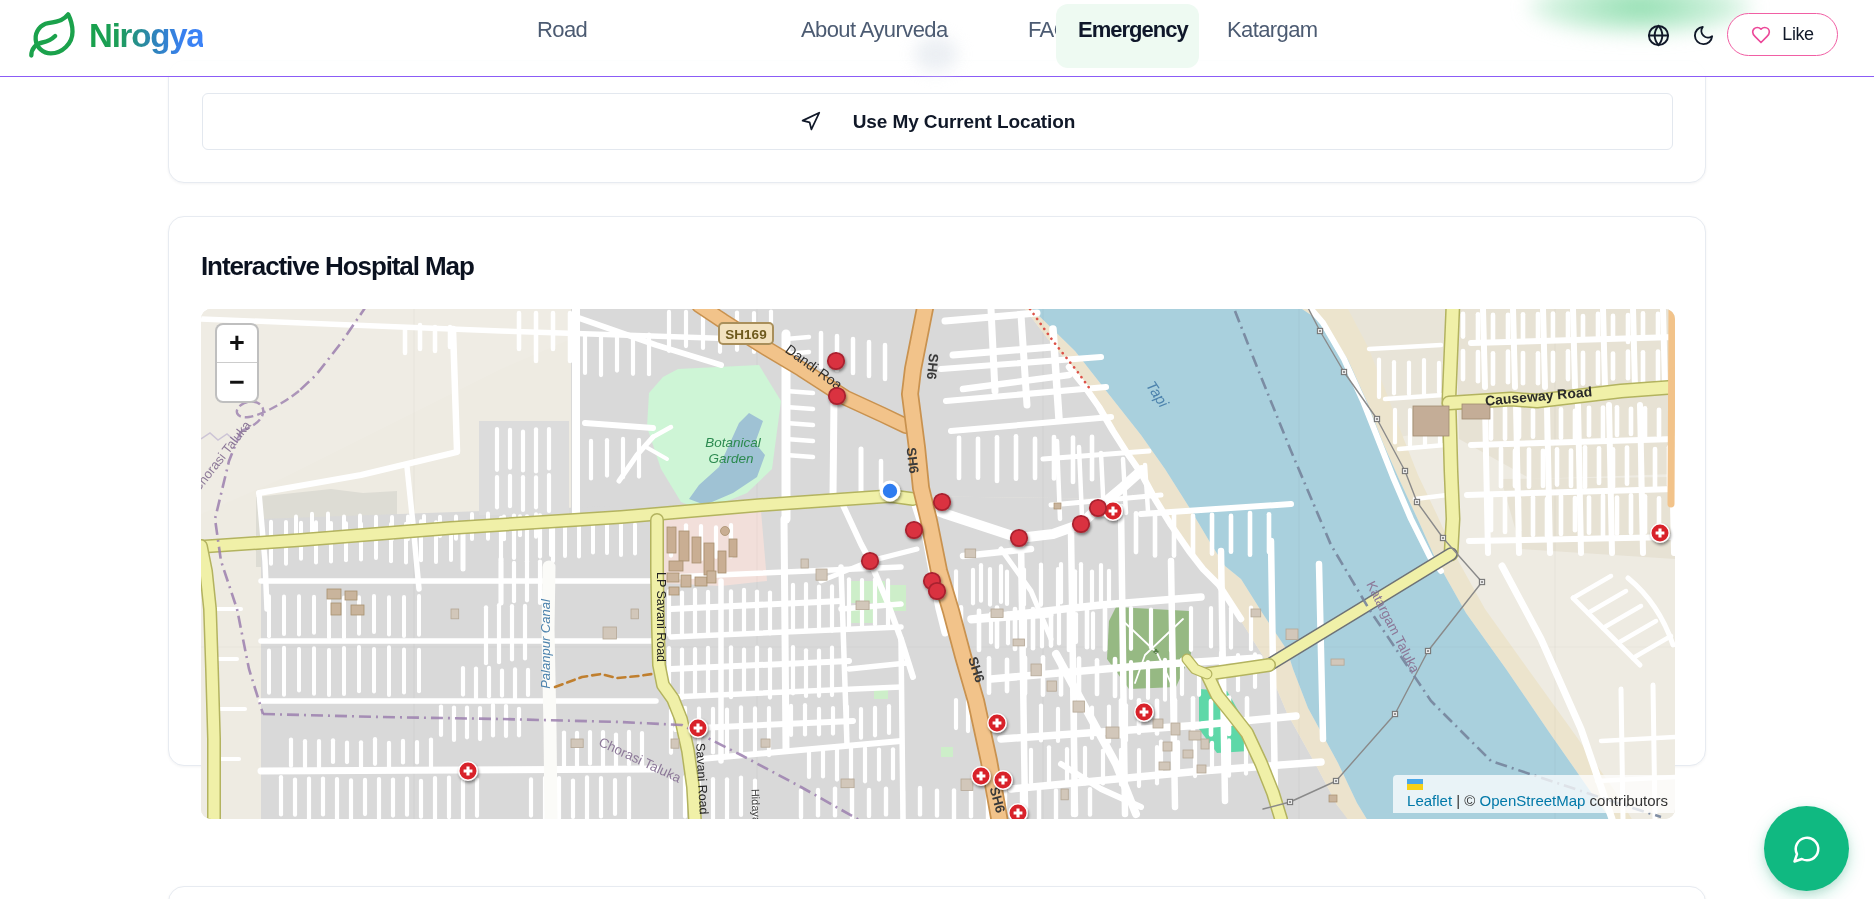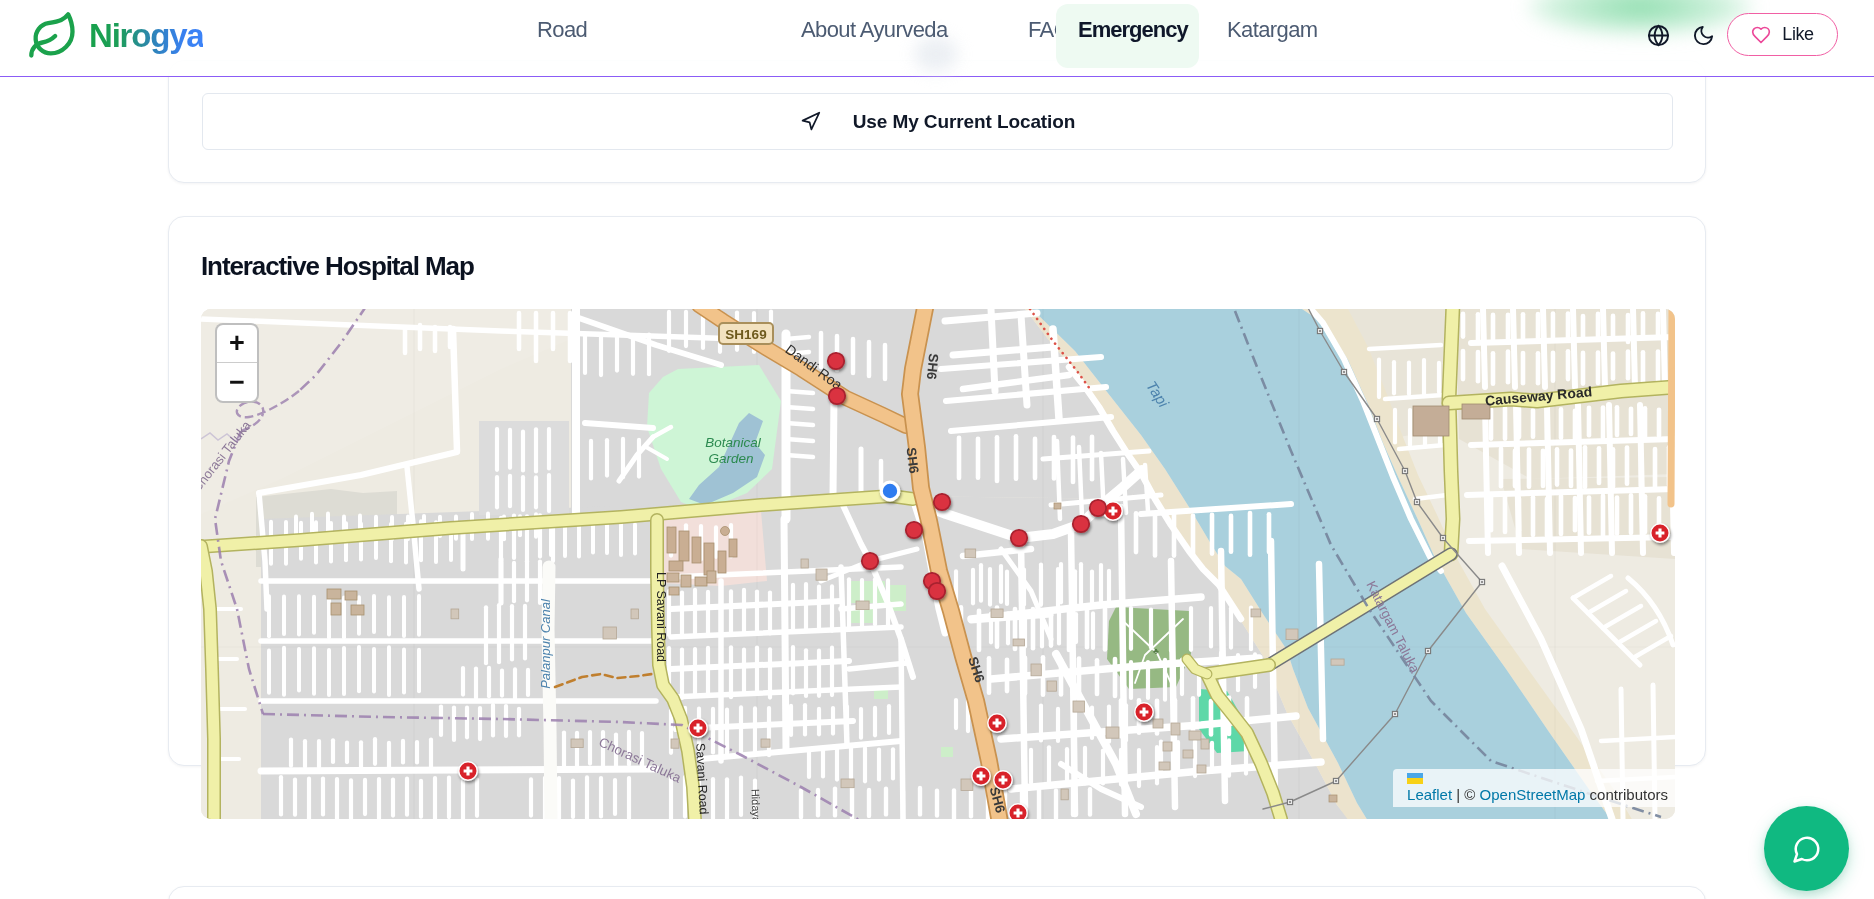--- a/index.html
+++ b/index.html
@@ -37,21 +37,21 @@
 
 #fab{position:absolute;left:1764px;top:806px;width:85px;height:85px;border-radius:50%;
 background:#10b981;display:flex;align-items:center;justify-content:center;
 box-shadow:0 6px 16px rgba(16,185,129,.25),0 3px 7px rgba(0,0,0,.08)}
 
 #zoomctl{position:absolute;left:14px;top:14px;width:44px;background:#fff;border:2px solid rgba(0,0,0,.25);
 border-radius:8px;z-index:5}
 #zoomctl div{width:40px;height:38px;display:flex;align-items:center;justify-content:center;
 font-size:27px;font-weight:700;color:#111;line-height:1}
 #zoomctl div:first-child{border-bottom:1px solid #ccc}
-#attrib{position:absolute;right:0;bottom:12px;background:rgba(255,255,255,.75);padding:3px 7px 4px 14px;
+#attrib{position:absolute;right:0;bottom:6px;background:rgba(255,255,255,.75);padding:3px 7px 4px 14px;
 font-size:15px;color:#333;z-index:5;line-height:1.15;border-top-left-radius:4px}
 #attrib .lnk{color:#0078a8}
 #attrib .flag{display:block;width:16px;height:11px;margin:1px 0 2px 0;
 background:linear-gradient(#4aa7e8 0 50%,#f7d117 50% 100%)}
 </style></head>
 <body>
 <div id="page">
   <div class="card" id="card1">
     <div id="locbtn">
       <svg width="21" height="21" viewBox="0 0 24 24" fill="none" stroke="#101828" stroke-width="2" stroke-linecap="round" stroke-linejoin="round">

